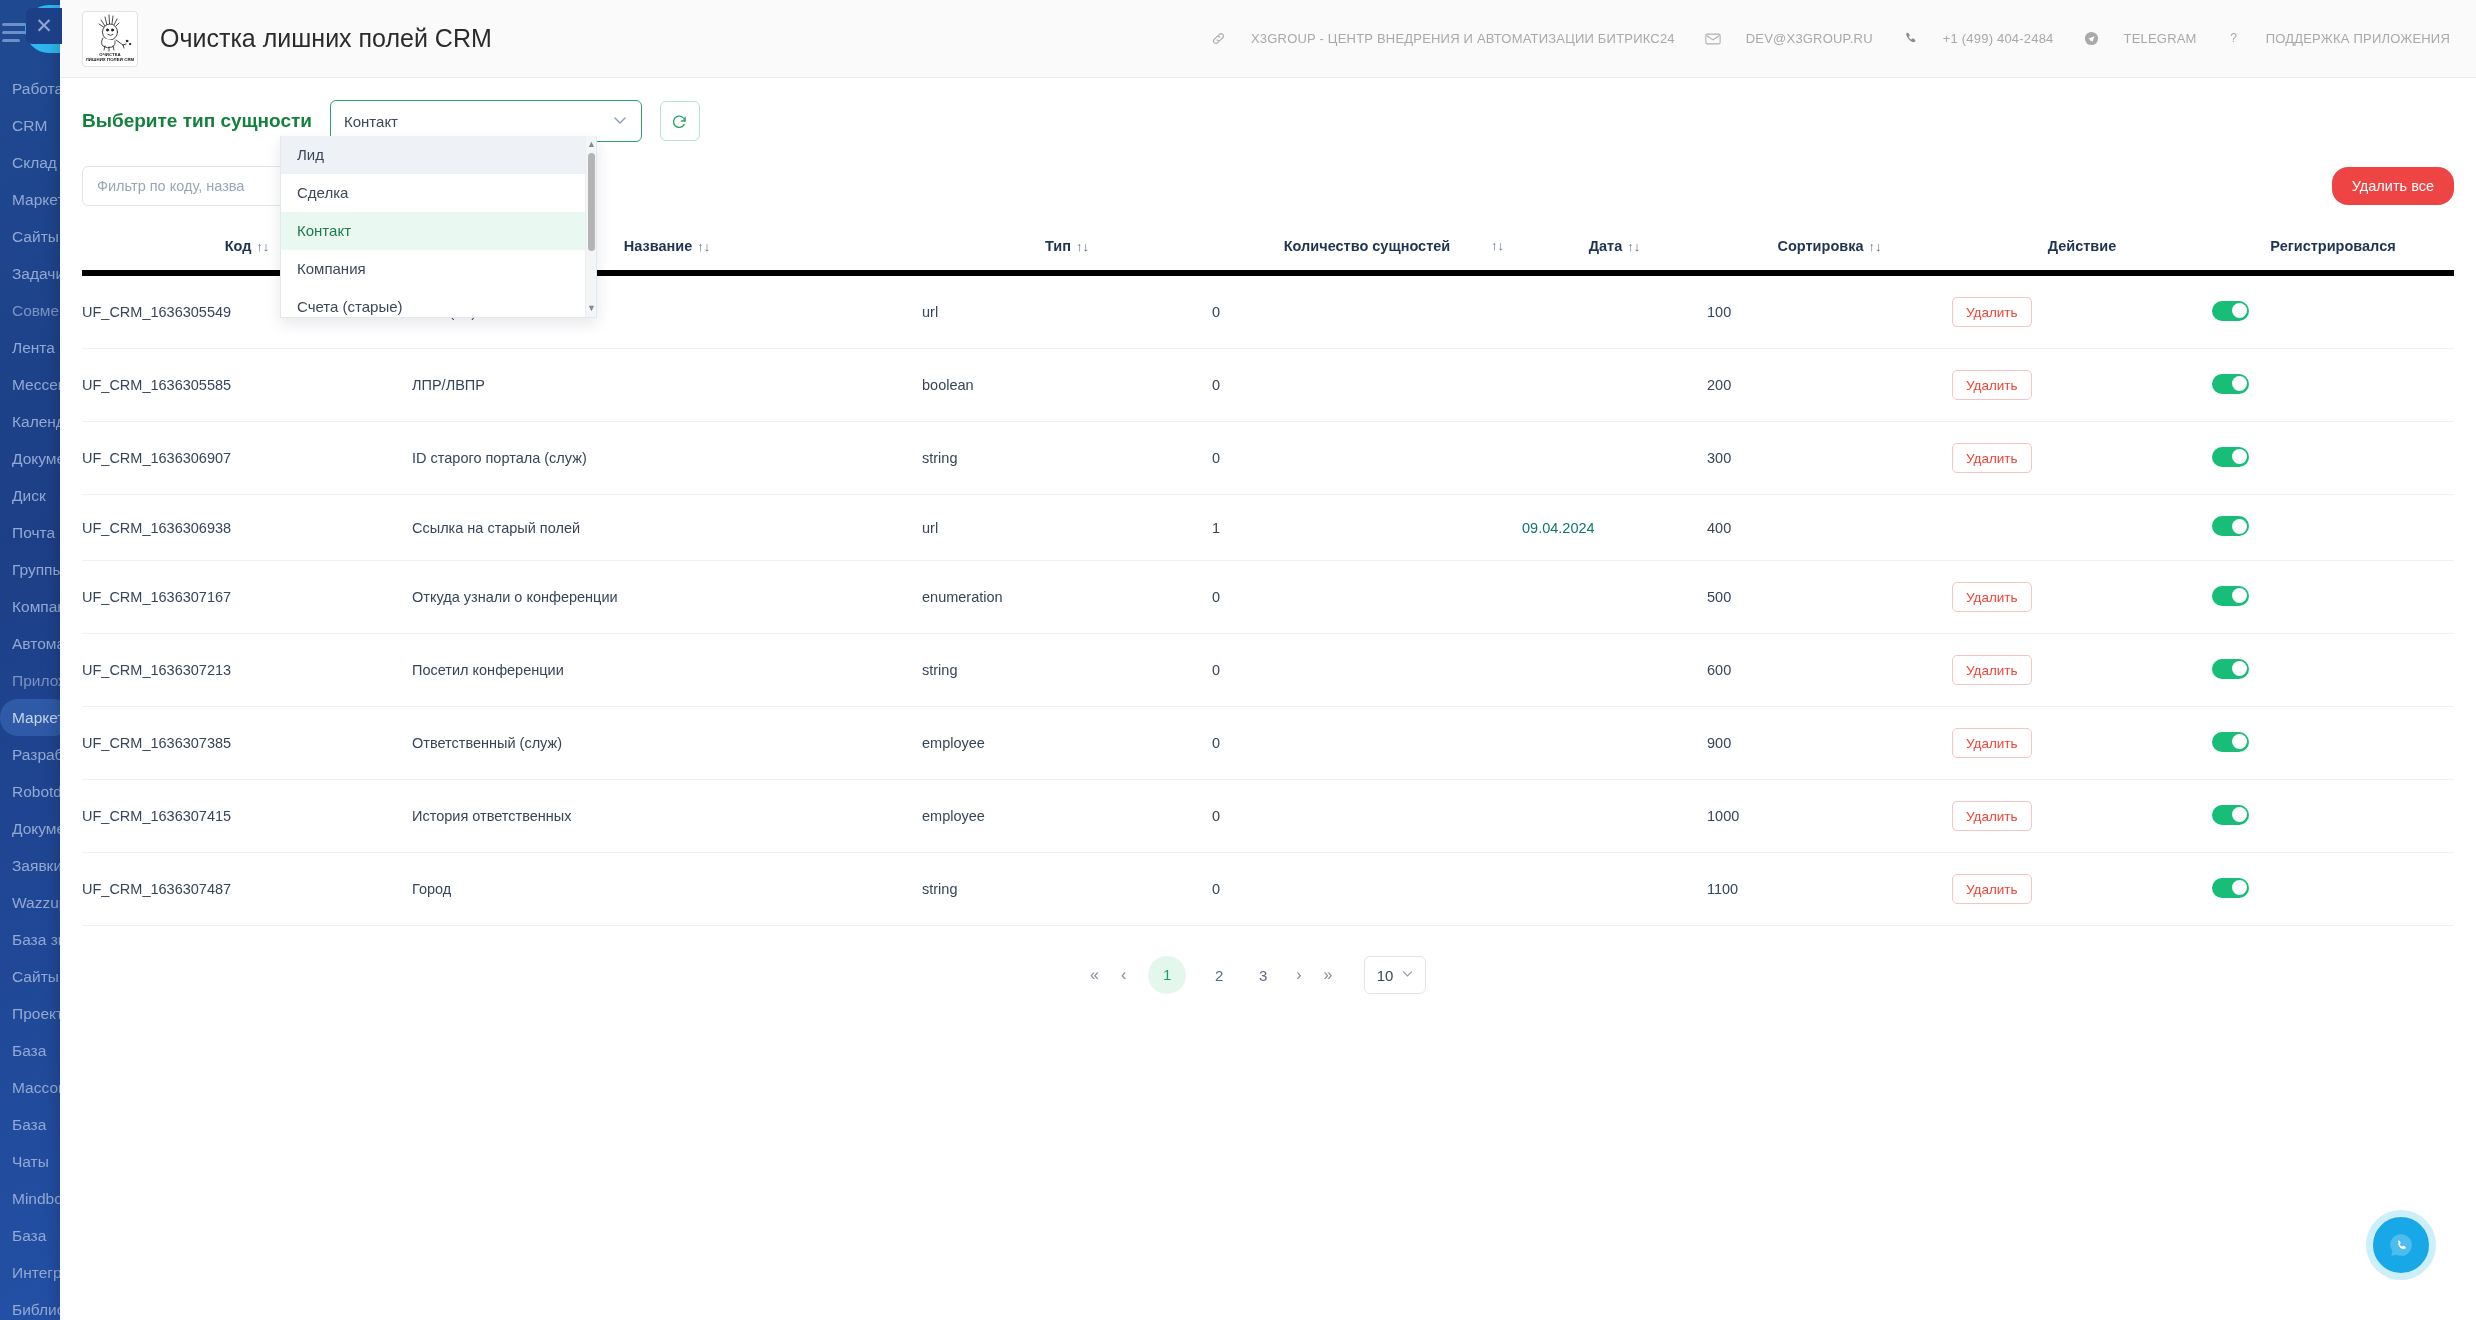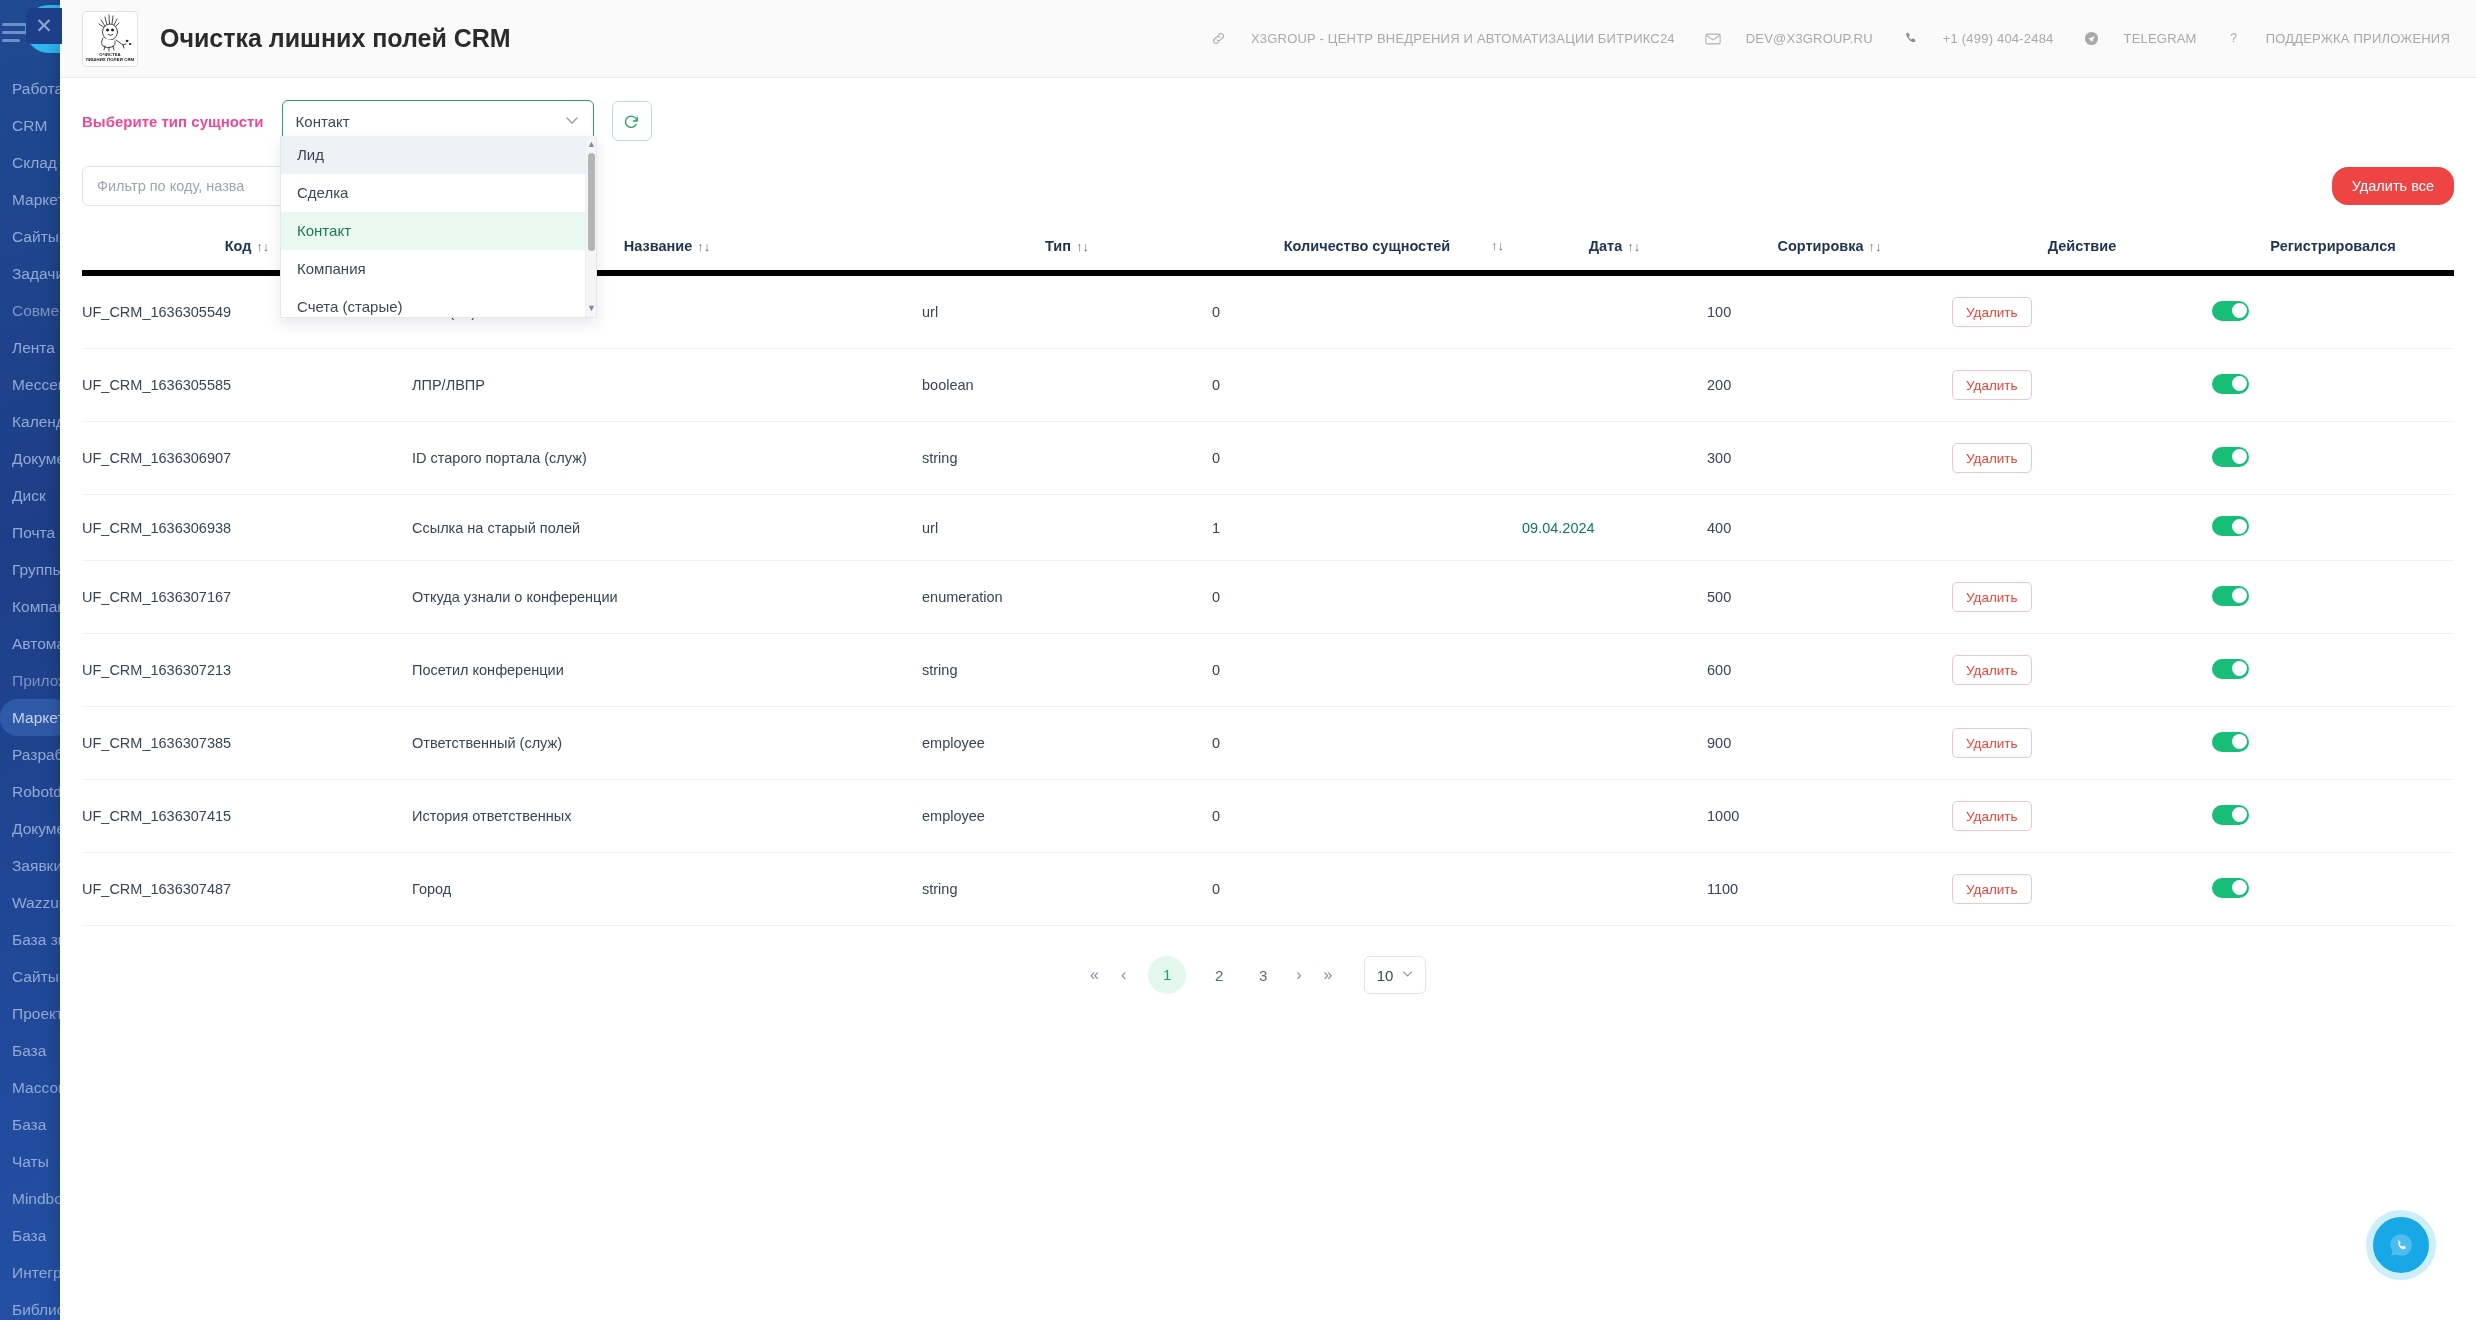--- a/index.html
+++ b/index.html
@@ -70,21 +70,21 @@
     flex: none;
   }
   #app-logo svg { position: absolute; left: 4px; top: 1px; }
   #app-logo .cap {
     position: absolute; bottom: 3px; left: 0; right: 0;
     text-align: center; font-size: 4.3px; font-weight: bold;
     line-height: 5.5px; color: #111; letter-spacing: .1px;
   }
   #app-title {
     margin-left: 22px;
-    font-size: 25px; color: #2b2b2b; font-weight: 700;
+    font-size: 25px; color: #2b2b2b; font-weight: 400;
     white-space: nowrap;
   }
   #header-links {
     margin-left: auto; margin-right: 26px;
     display: flex; align-items: center; gap: 30px;
   }
   .hl {
     display: flex; align-items: center; gap: 25px;
     color: #a9a9a9; font-size: 13px; letter-spacing: .2px;
     white-space: nowrap;
@@ -99,21 +99,21 @@
     display: flex; align-items: center; justify-content: center;
     font-size: 21px; z-index: 40; cursor: pointer;
   }
 
   
   #selector-row {
     display: flex; align-items: center;
     padding: 22px 0 0 22px; gap: 18px;
     position: relative; z-index: 30;
   }
-  #selector-label { font-size: 15px; color: #ec4899; font-weight: 700; }
+  #selector-label { font-size: 19px; color: #15803d; font-weight: 700; }
   #entity-select {
     width: 312px; height: 42px;
     border: 1px solid #2e9e6b; border-radius: 6px;
     background: #fff;
     display: flex; align-items: center; justify-content: space-between;
     padding: 0 13px;
     font-size: 15px; color: #3c4858; cursor: pointer;
   }
   #entity-select .chev { color: #8c9bb0; }
   #refresh-btn {

